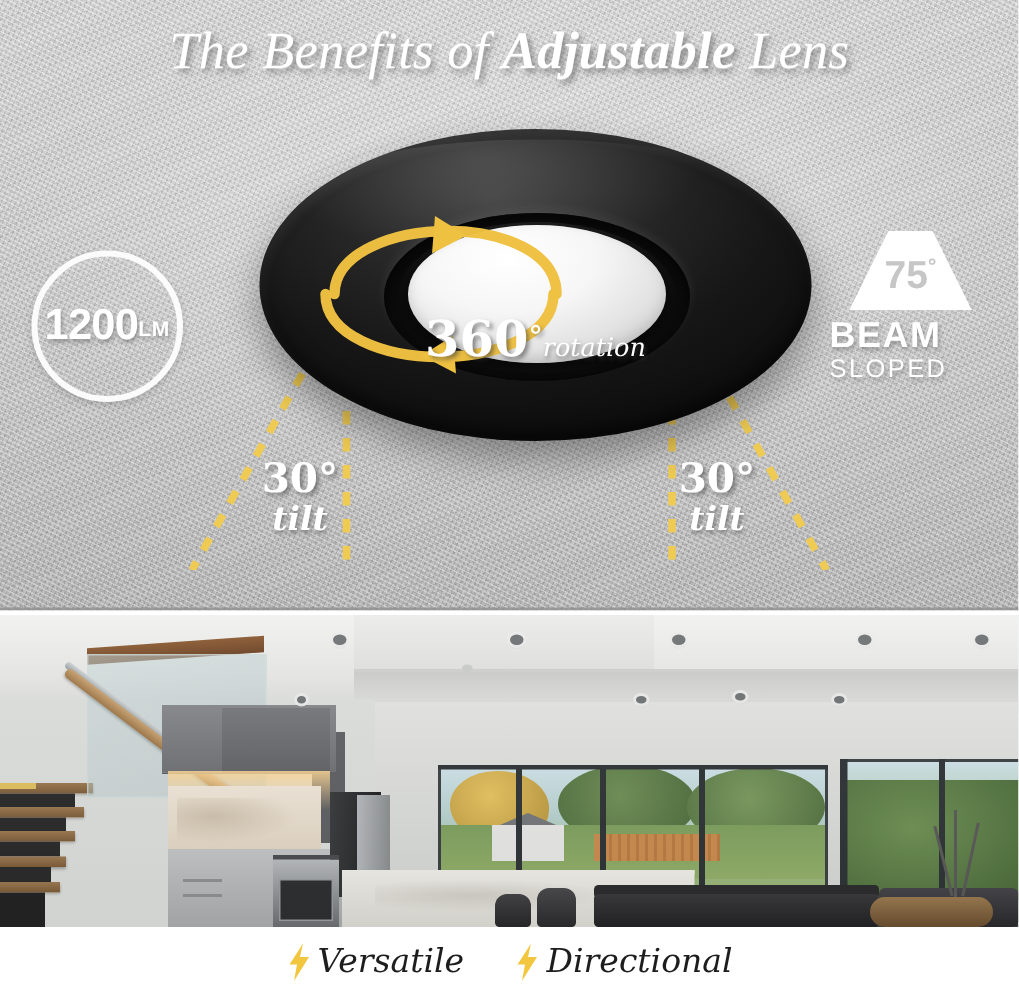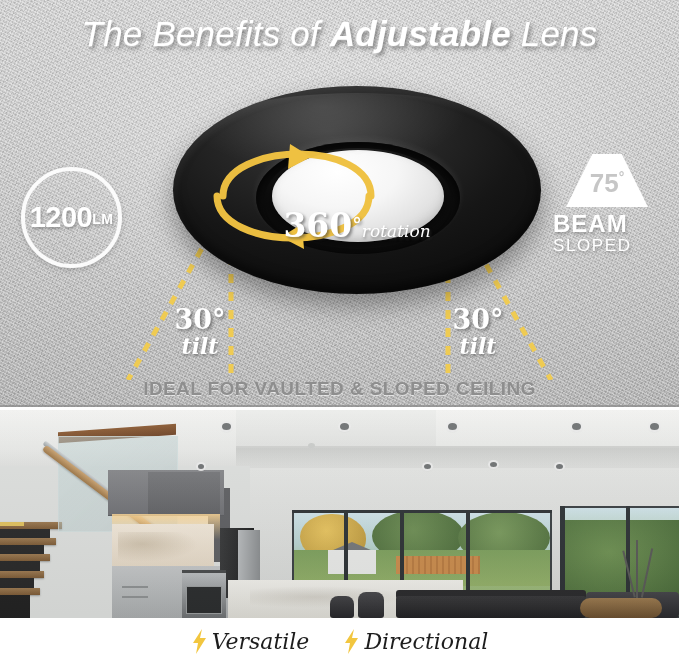--- a/index.html
+++ b/index.html
@@ -30,21 +30,21 @@
   }
   #top-panel .vig{
     position:absolute;inset:0;
     background:radial-gradient(ellipse 80% 70% at 50% 40%, rgba(255,255,255,.22), rgba(0,0,0,0) 60%),
                linear-gradient(to bottom, rgba(255,255,255,.12), rgba(0,0,0,.07));
   }
 
   
   #title{
     position:absolute;left:0;top:14px;width:679px;text-align:center;
-    font-family:Liberation Sans, sans-serif;
+    font-family:Liberation Serif, serif;
     font-style:italic;font-size:35px;color:#ffffff;
     letter-spacing:.2px;white-space:nowrap;
     text-shadow:2px 3px 4px rgba(60,60,60,.55), 0 1px 0 rgba(255,255,255,.6);
     z-index:6;
   }
   #title b{font-weight:bold;}
   #title .light{font-weight:normal;}
 
   
   #fixture{
@@ -350,21 +350,20 @@
   </div>
 
   <div id="beam">
     <div class="cone">
       <span class="cone-txt"><span>75</span><sup>°</sup></span>
     </div>
     <div class="b1">BEAM</div>
     <div class="b2">SLOPED</div>
   </div>
 
-  <div id="ideal">IDEAL FOR VAULTED &amp; SLOPED CEILING</div>
 
   <div id="divline"></div>
   <div id="divider"></div>
 
   <div id="photo">
     <div class="ph ceiling"></div>
     <div class="ph ceiling-soffit"></div>
     <div class="ph ceiling-edge"></div>
     <div class="ph ceiling-shadow"></div>
     <div class="ph backwall"></div>

